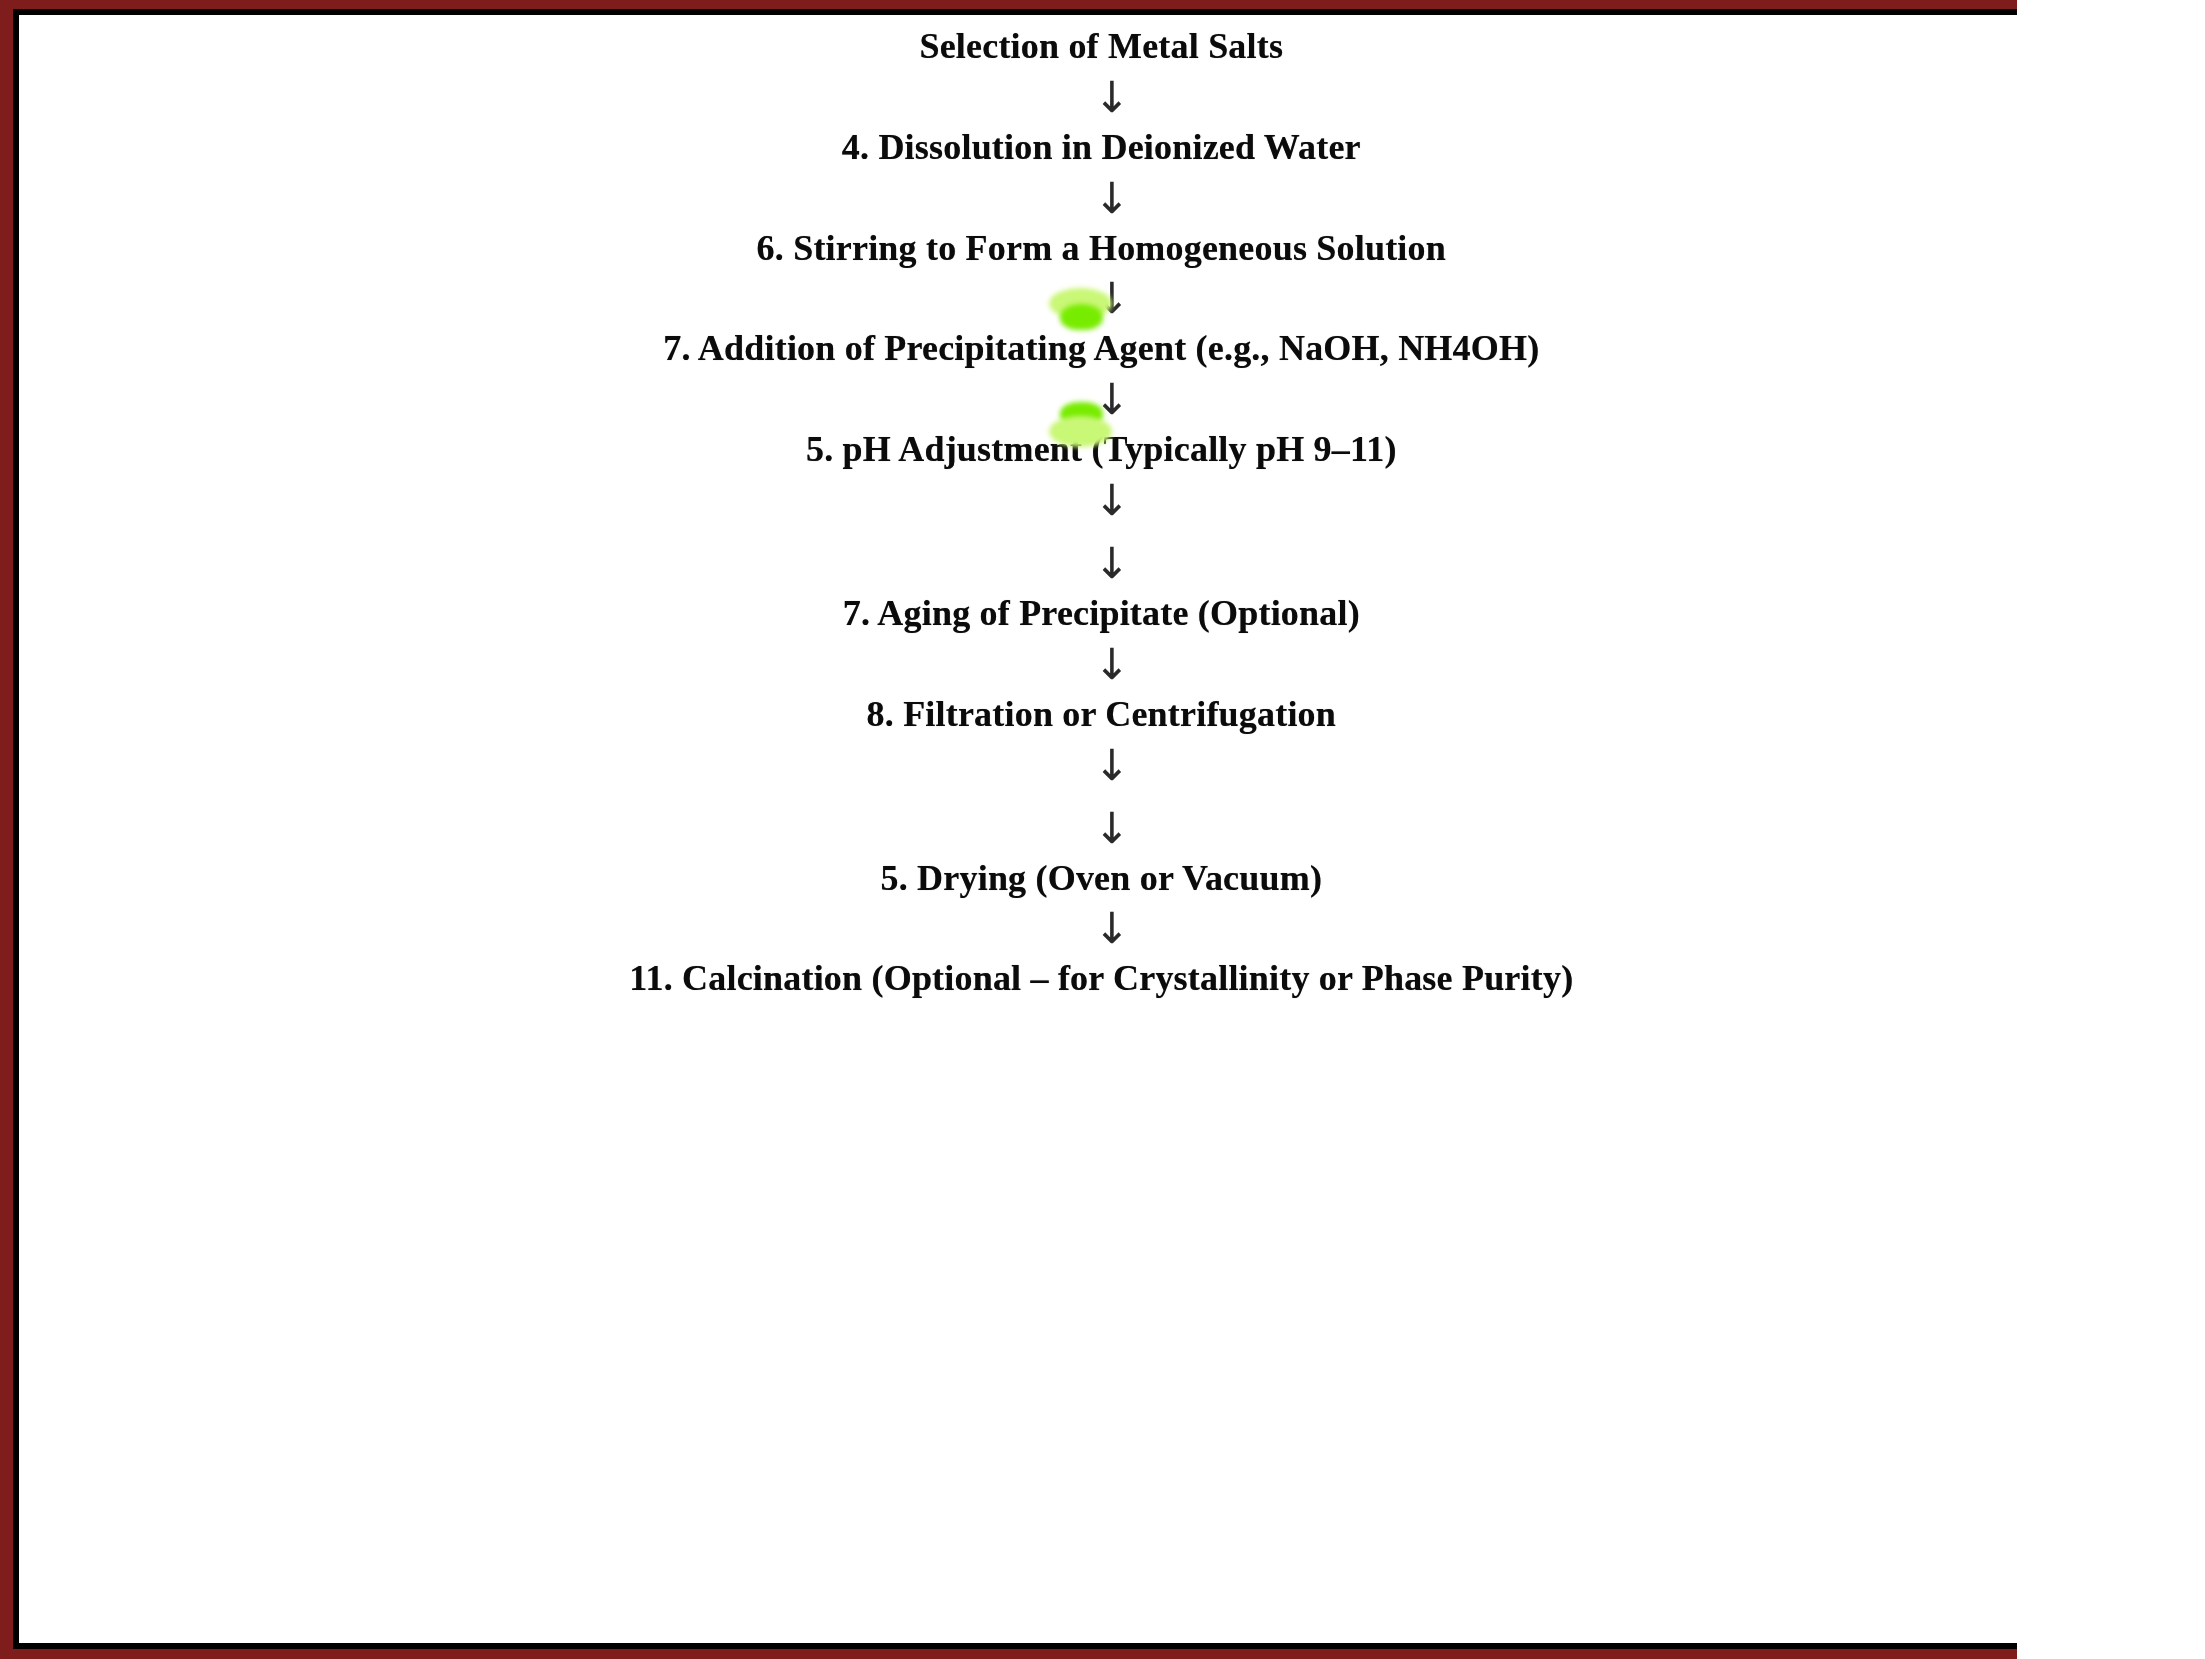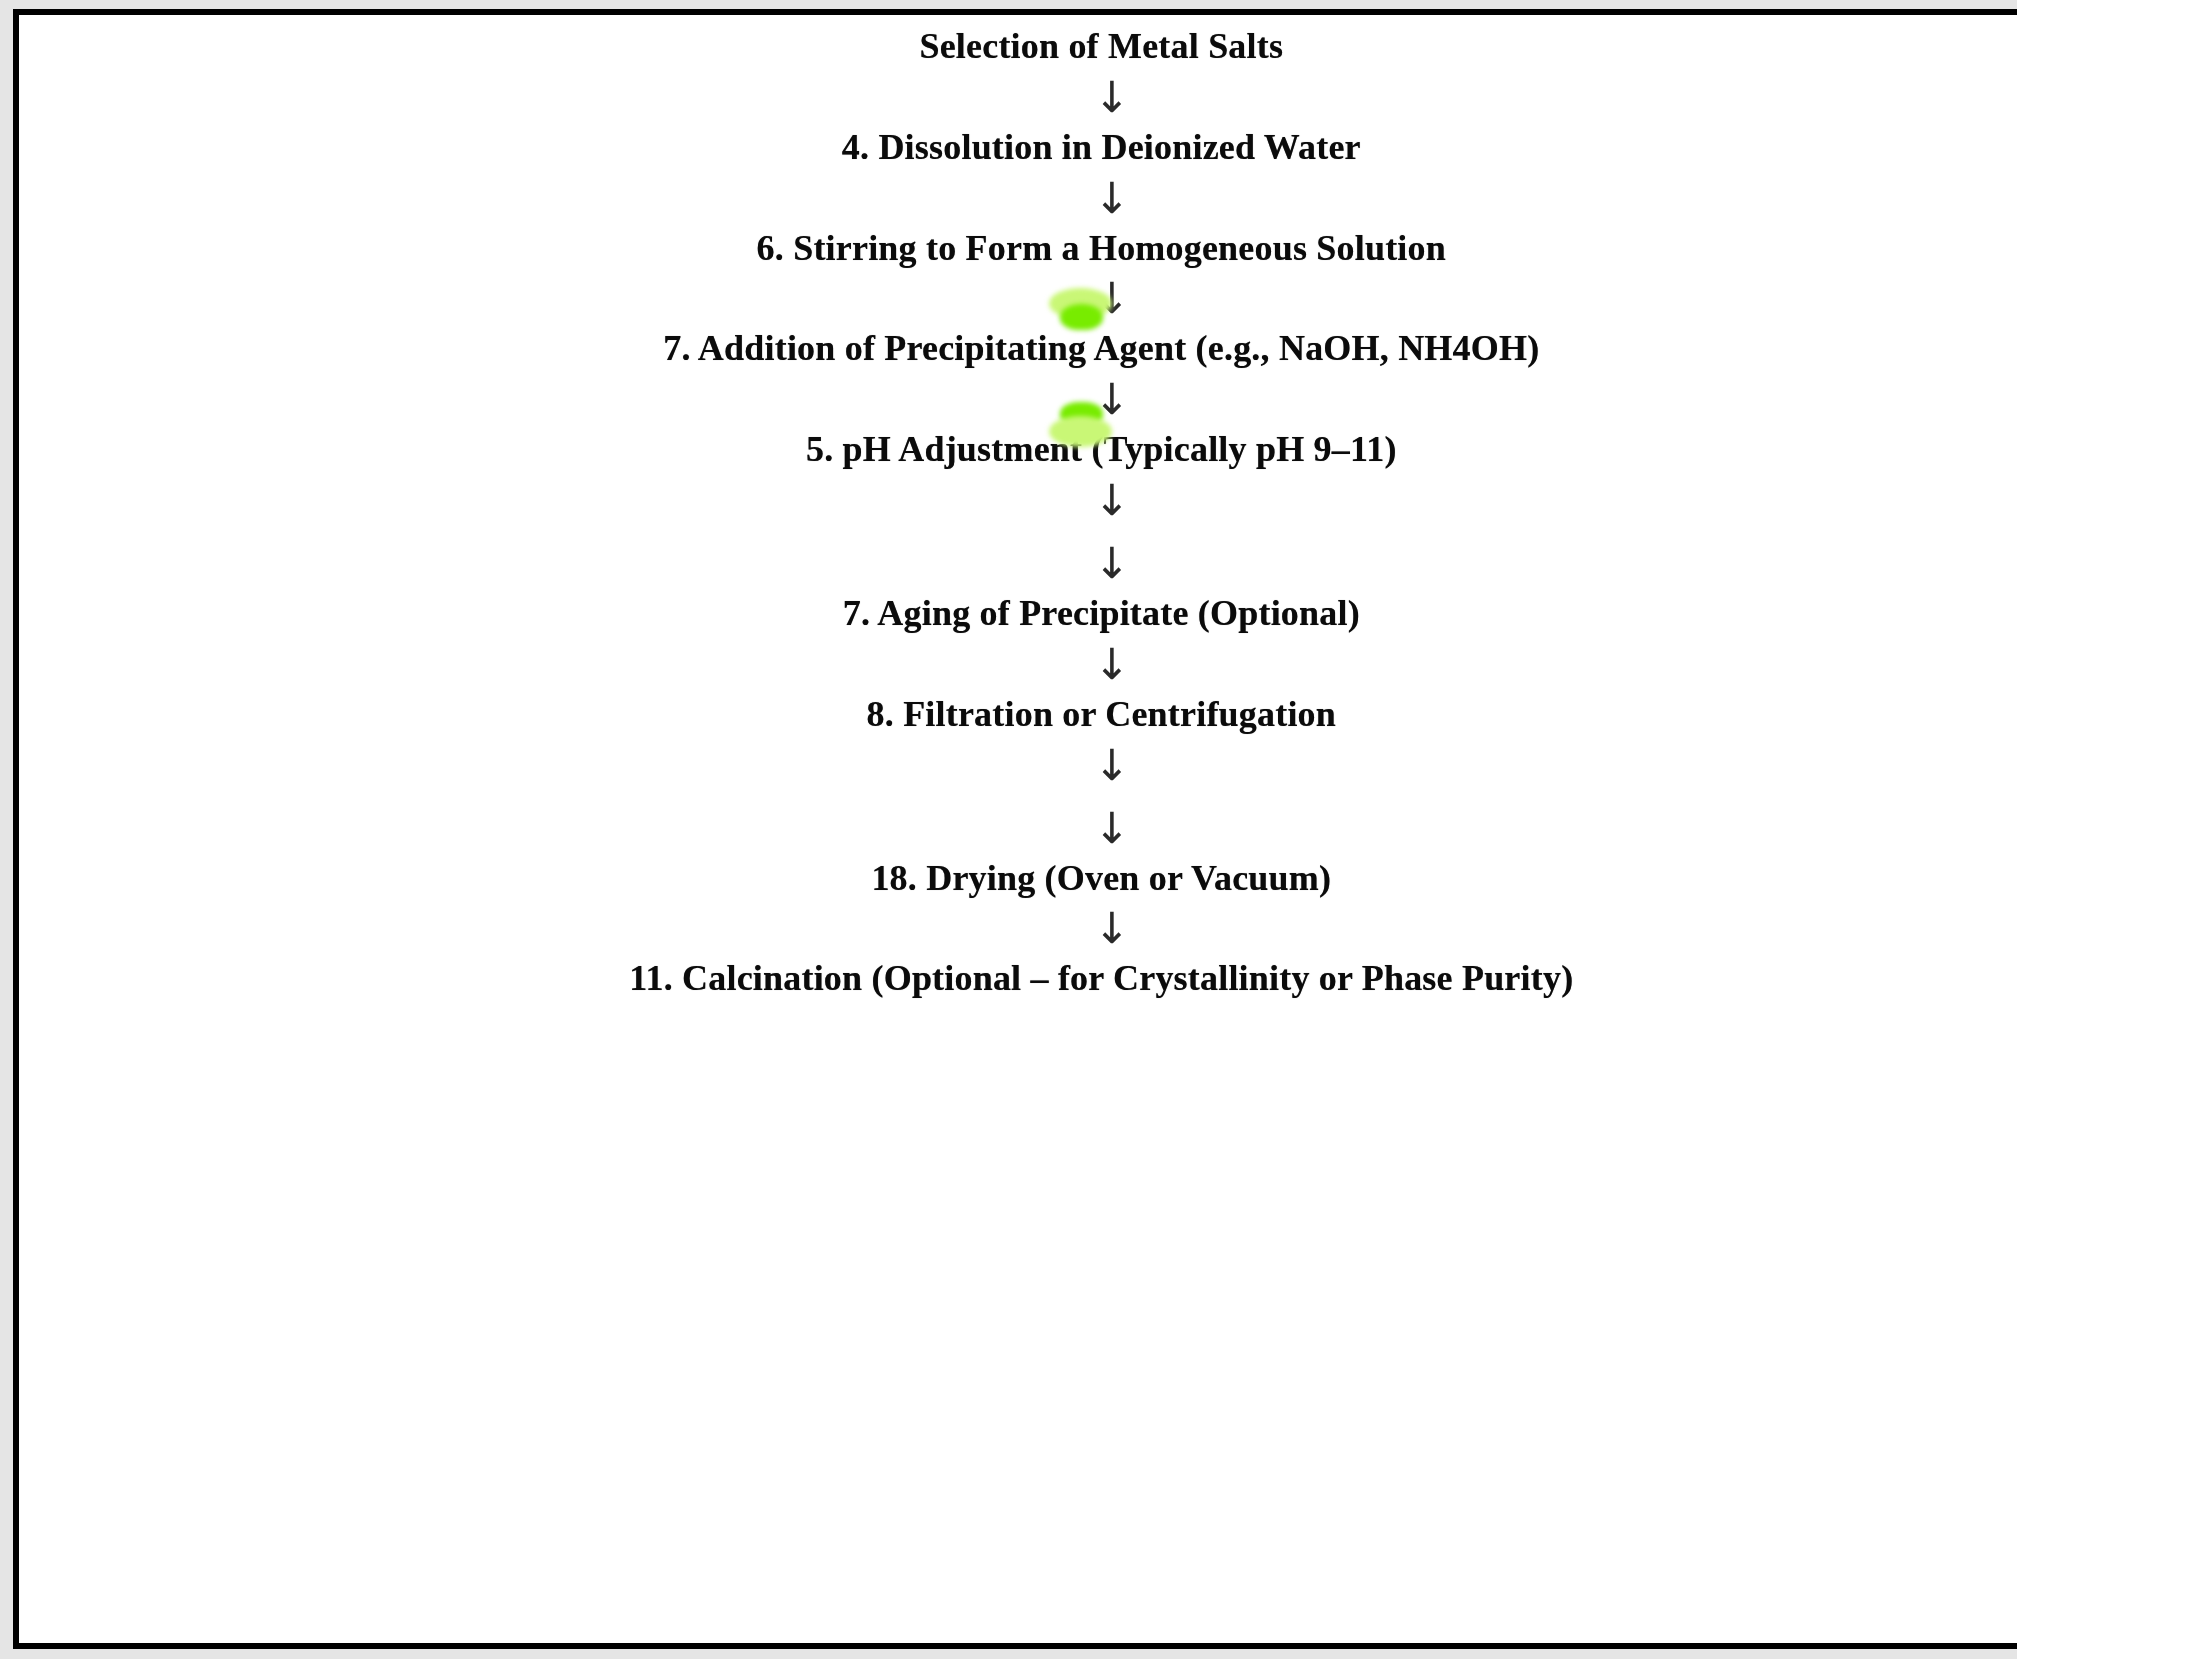--- a/index.html
+++ b/index.html
@@ -6,21 +6,21 @@
   html, body {
     margin: 0;
     padding: 0;
     background: #ffffff;
   }
 
   #page {
     position: relative;
     width: 2017px;
     height: 1660px;
-    background: #e5e5e5;
+    background: #7f1d1d;
     overflow: hidden;
     font-family: "Liberation Serif", "DejaVu Serif", serif;
   }
 
   
   #frame {
     position: absolute;
     left: 12.8px;
     top: 8.7px;
     width: 2177px;
@@ -182,21 +182,21 @@
 
       <div class="connector">
         <span class="arrow">↓</span>
       </div>
 
 
       <div class="connector">
         <span class="arrow">↓</span>
       </div>
 
-      <div class="step">18. Drying (Oven or Vacuum)</div>
+      <div class="step">5. Drying (Oven or Vacuum)</div>
 
       <div class="connector">
         <span class="arrow">↓</span>
       </div>
 
       <div class="step">11. Calcination (Optional – for Crystallinity or Phase Purity)</div>
 
     </div>
   </div>
 

